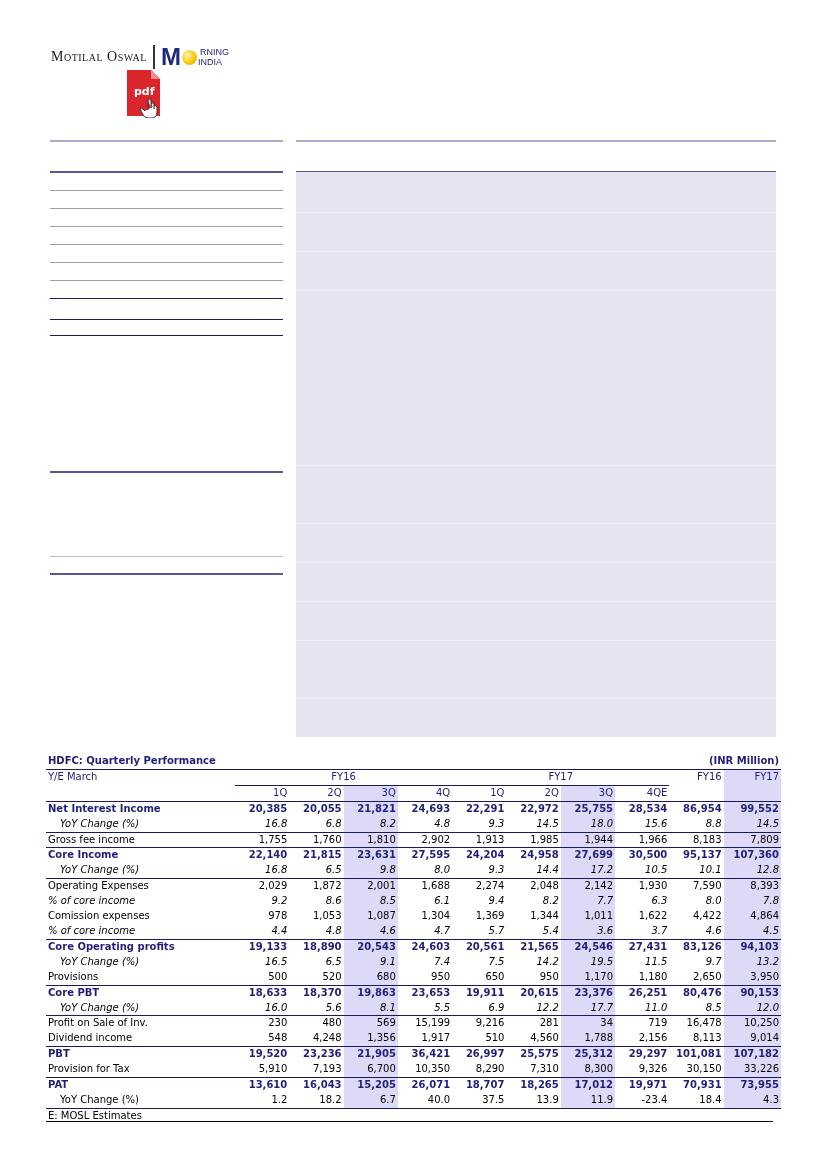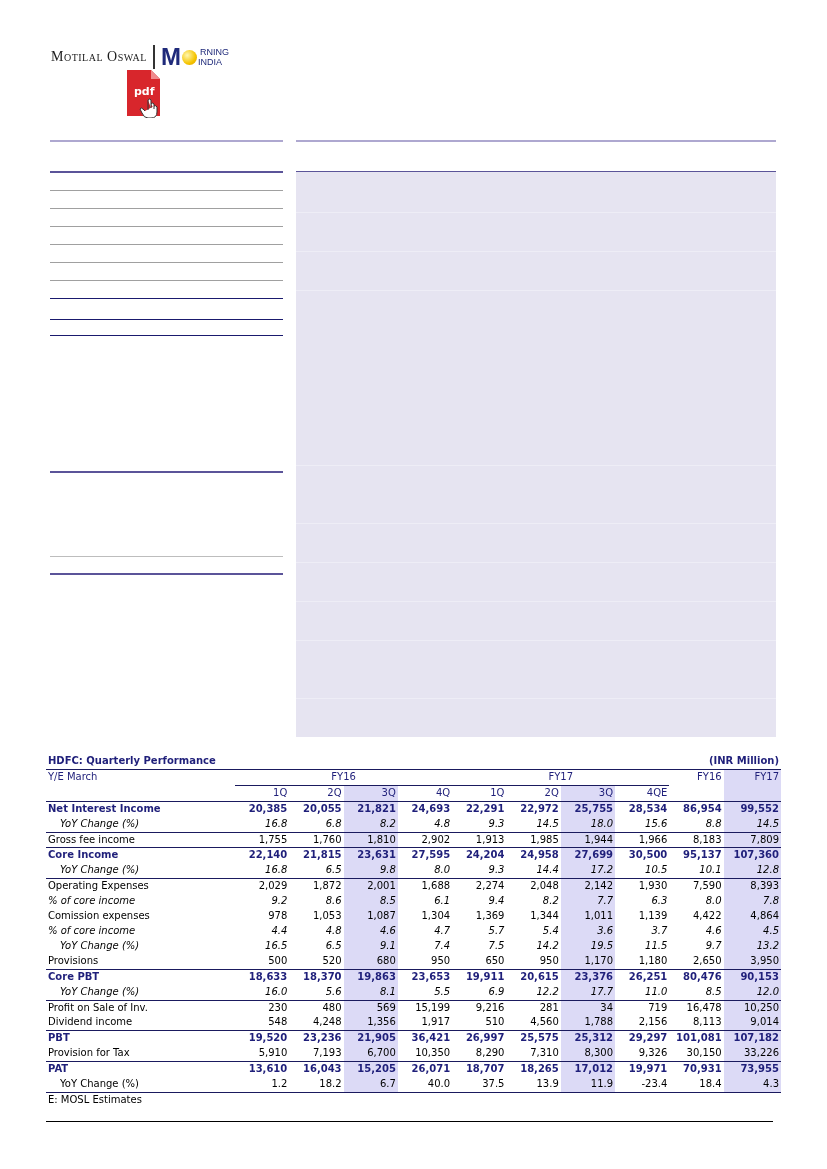--- a/index.html
+++ b/index.html
@@ -233,36 +233,49 @@
         </tr>
         <tr>
           <td class="lbl">Comission expenses</td>
           <td>978</td>
           <td>1,053</td>
           <td class="hi">1,087</td>
           <td>1,304</td>
           <td>1,369</td>
           <td>1,344</td>
           <td class="hi">1,011</td>
-          <td>1,139</td>
+          <td>1,622</td>
           <td>4,422</td>
           <td class="hi">4,864</td>
         </tr>
         <tr class="italic">
           <td class="lbl" style="padding-left: 2px;">% of core income</td>
           <td>4.4</td>
           <td>4.8</td>
           <td class="hi">4.6</td>
           <td>4.7</td>
           <td>5.7</td>
           <td>5.4</td>
           <td class="hi">3.6</td>
           <td>3.7</td>
           <td>4.6</td>
           <td class="hi">4.5</td>
+        </tr>
+        <tr class="bold topline">
+          <td class="lbl">Core Operating profits</td>
+          <td>19,133</td>
+          <td>18,890</td>
+          <td class="hi">20,543</td>
+          <td>24,603</td>
+          <td>20,561</td>
+          <td>21,565</td>
+          <td class="hi">24,546</td>
+          <td>27,431</td>
+          <td>83,126</td>
+          <td class="hi">94,103</td>
         </tr>
         <tr class="italic">
           <td class="lbl">YoY Change (%)</td>
           <td>16.5</td>
           <td>6.5</td>
           <td class="hi">9.1</td>
           <td>7.4</td>
           <td>7.5</td>
           <td>14.2</td>
           <td class="hi">19.5</td>

